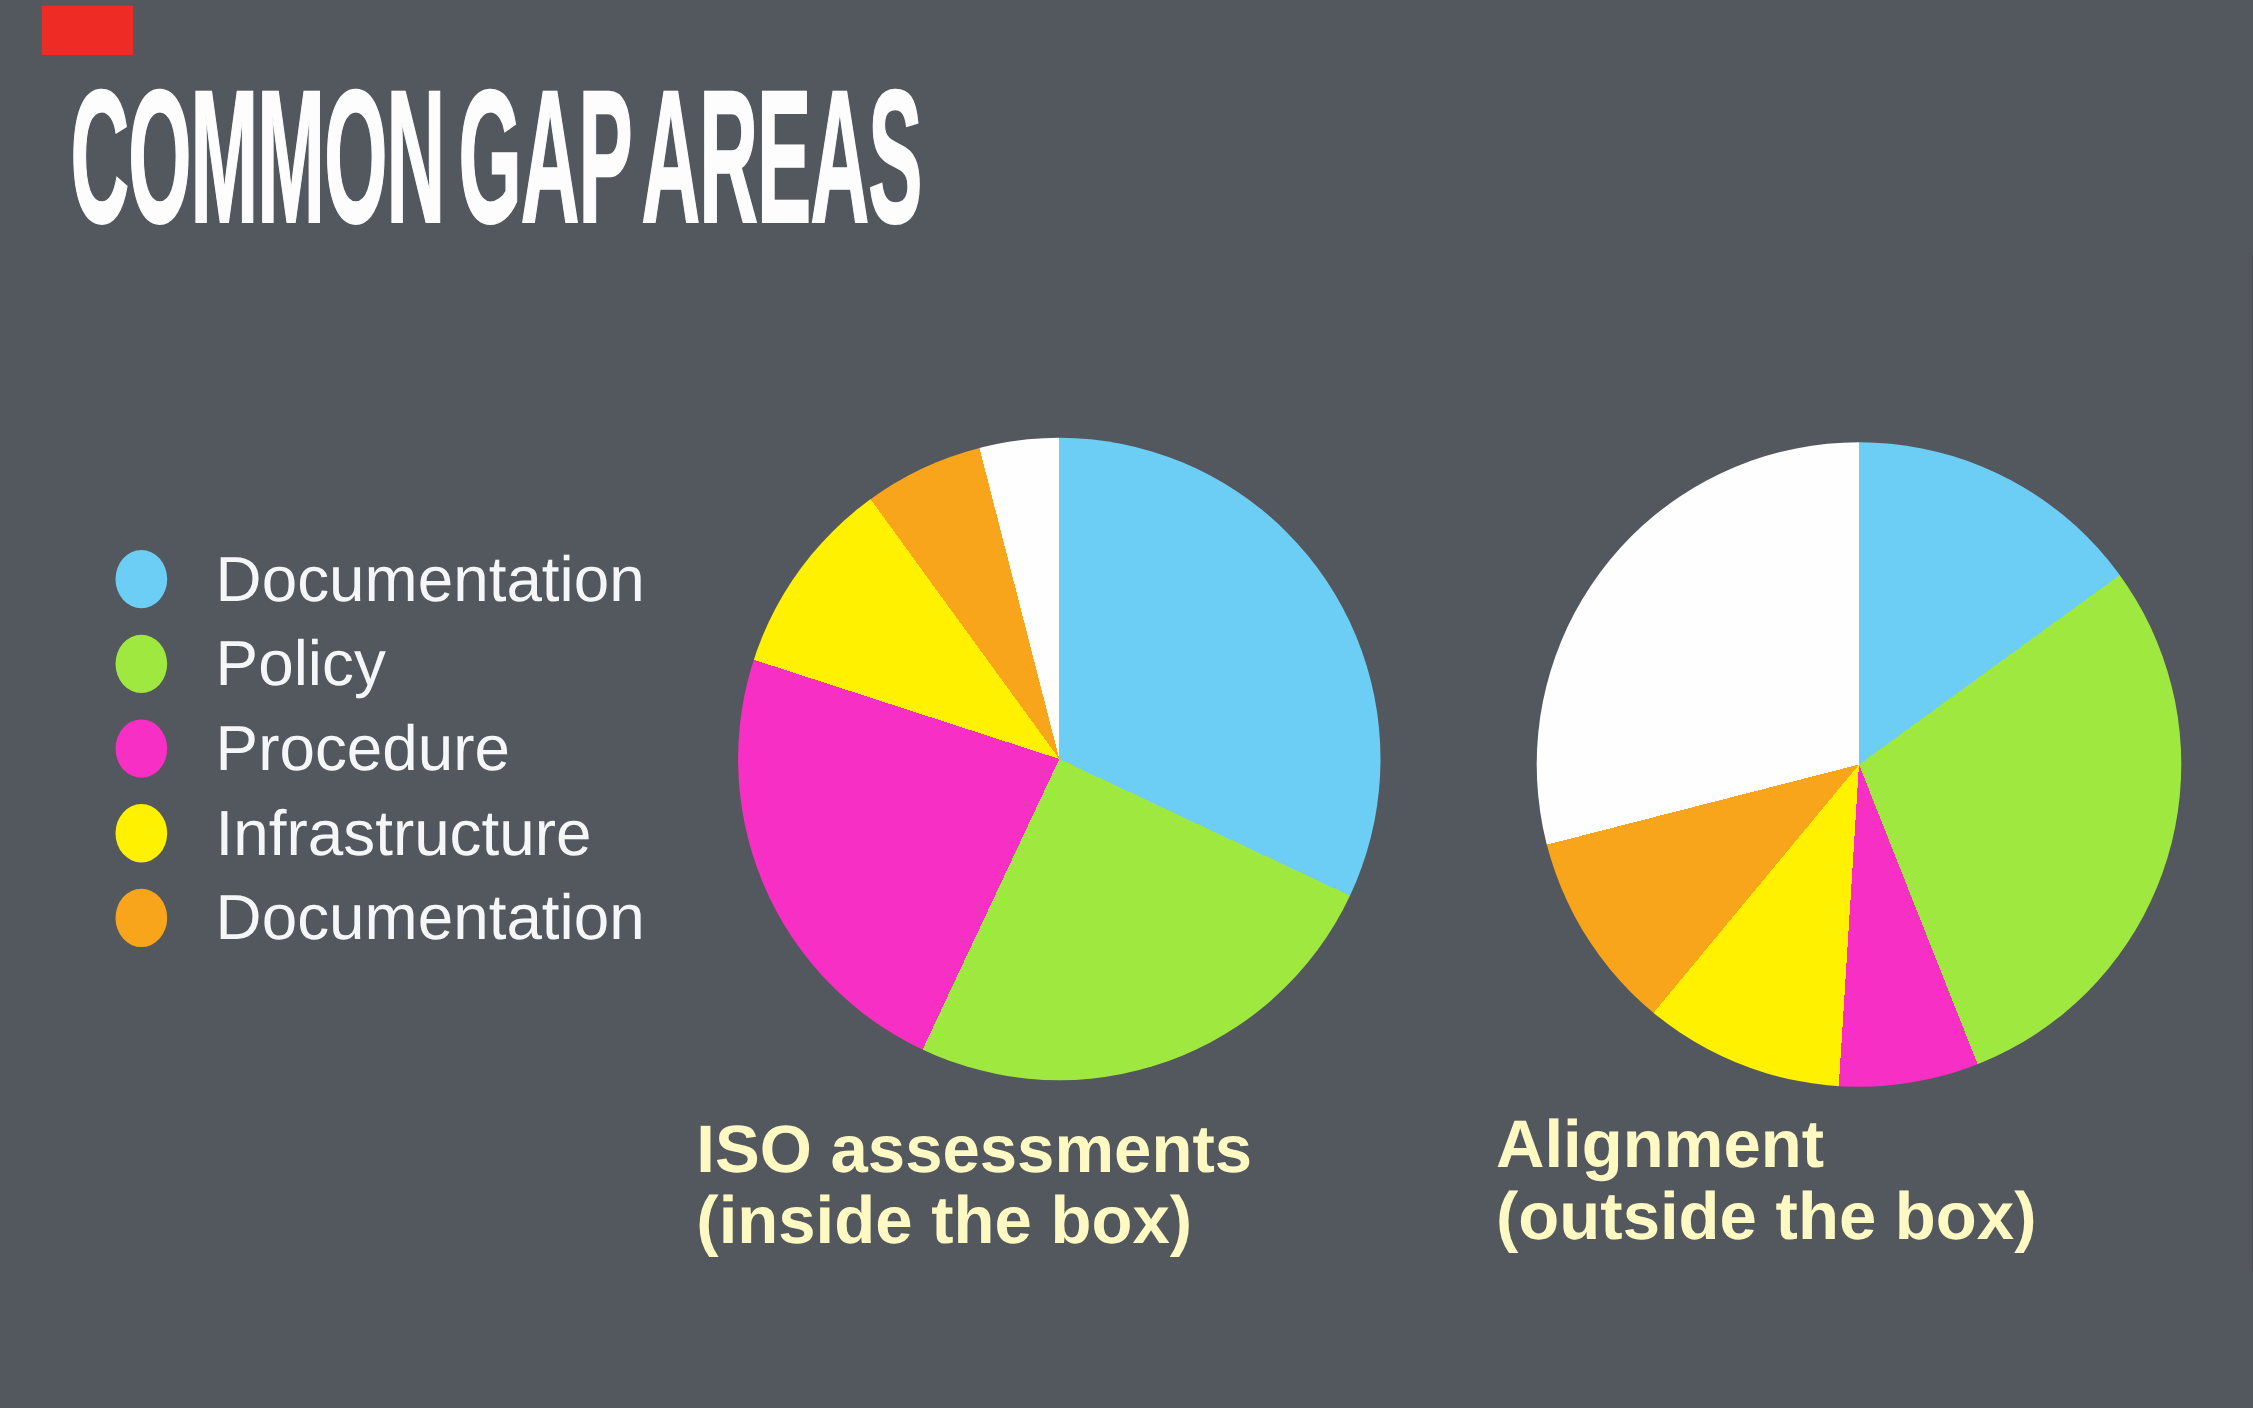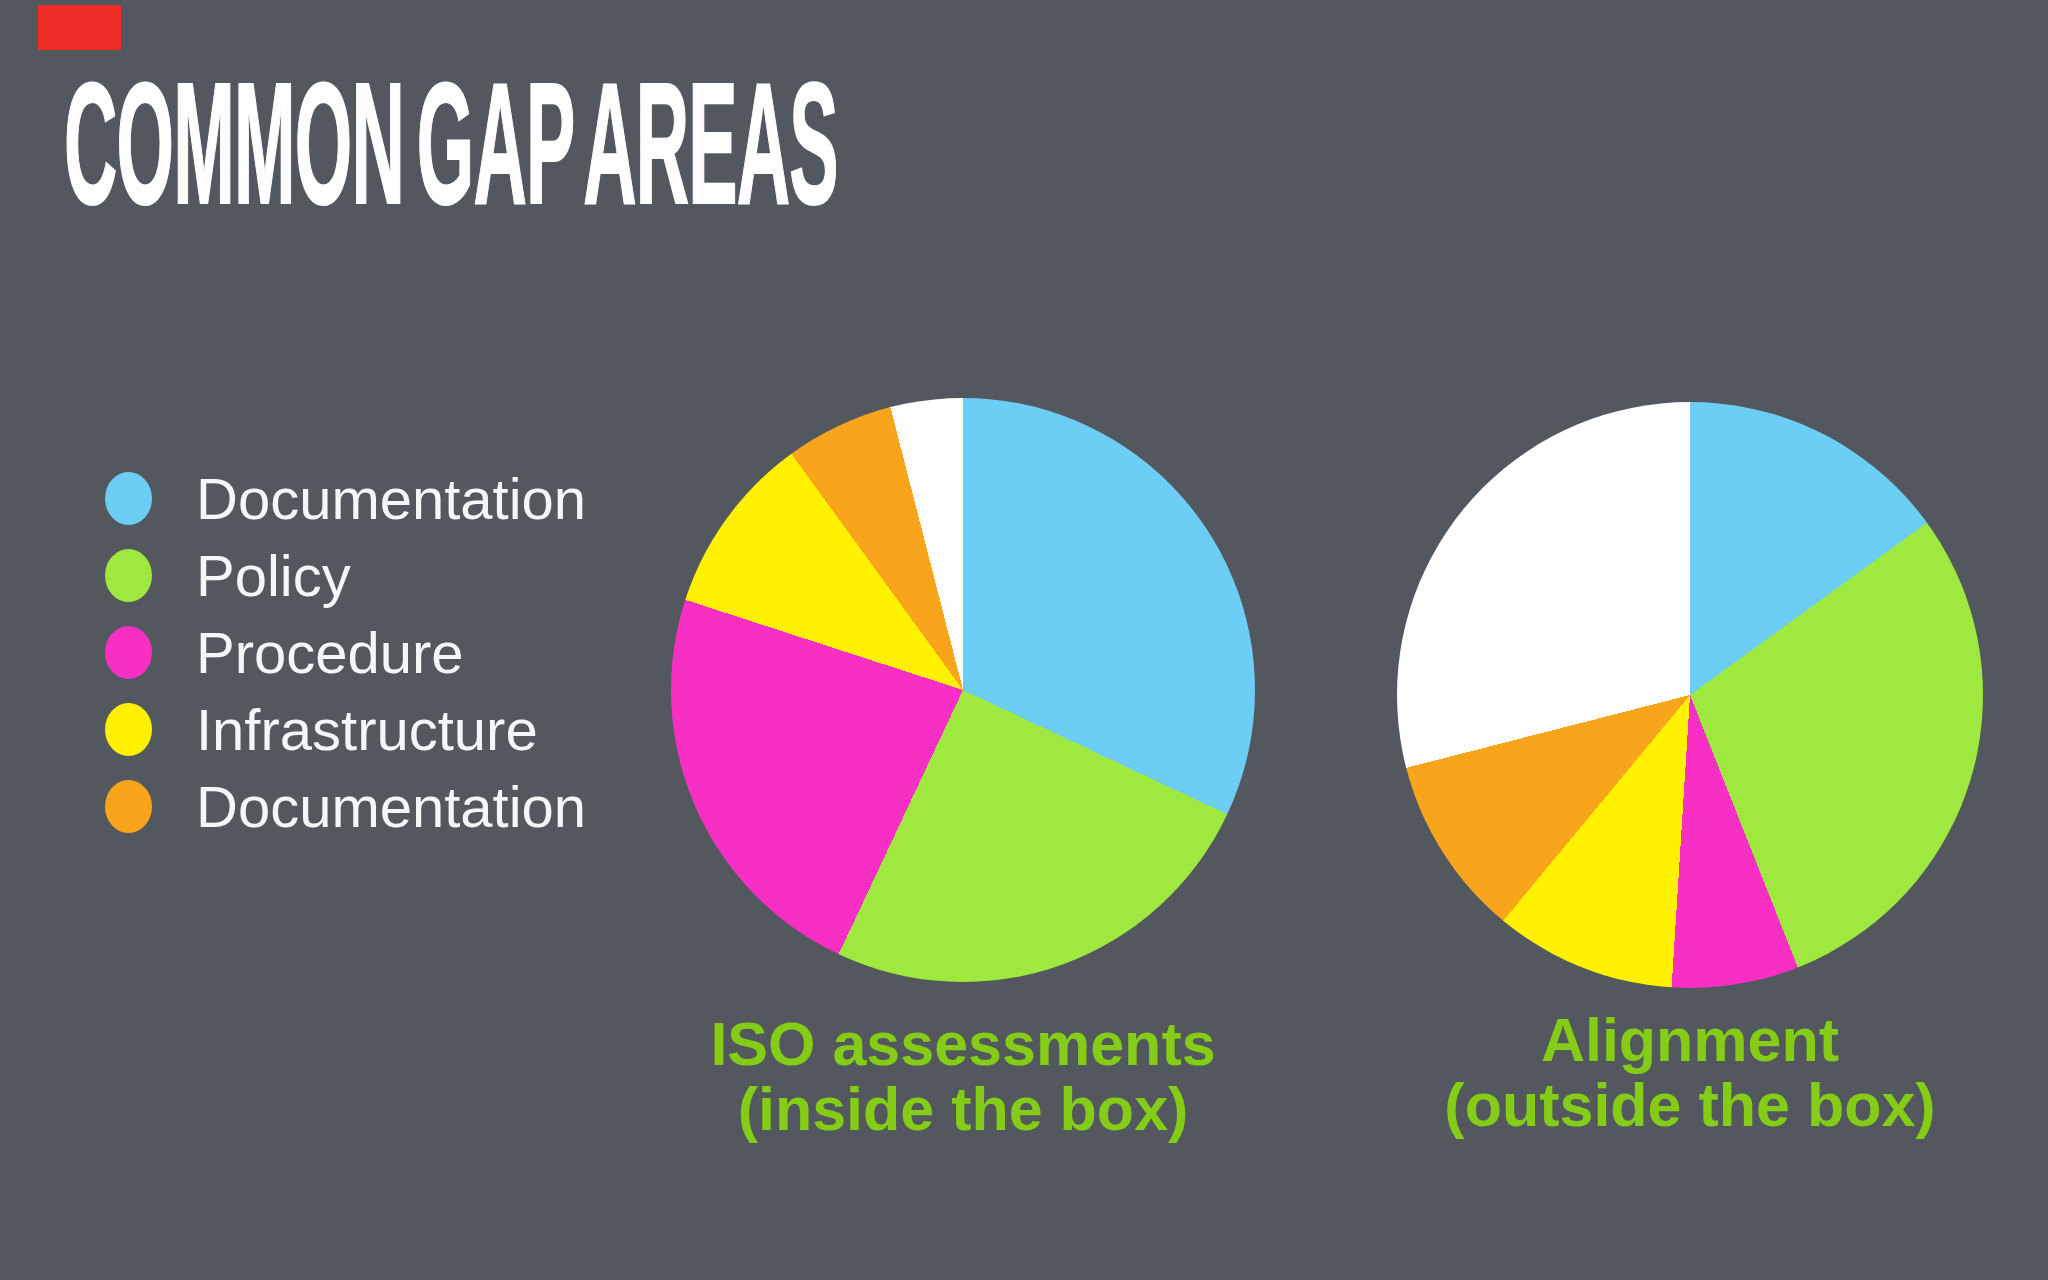--- a/index.html
+++ b/index.html
@@ -30,21 +30,21 @@
     letter-spacing: -2px;
     word-spacing: -16px;
     white-space: nowrap;
     transform: scaleX(0.43);
     transform-origin: 0 0;
     -webkit-text-stroke: 2px #FDFDFD;
   }
   .legend {
     position: absolute;
     left: 105px;
-    top: 460px;
+    top: 488px;
     margin: 0;
     padding: 0;
     list-style: none;
   }
   .legend-row {
     display: flex;
     align-items: center;
     height: 77px;
   }
   .dot {
@@ -61,25 +61,25 @@
   }
   .pie {
     position: absolute;
     border-radius: 50%;
   }
   .pie-iso { left: 671px; top: 398px; width: 584px; height: 584px; }
   .pie-org { left: 1397px; top: 402px; width: 586px; height: 586px; }
   .caption {
     position: absolute;
     width: 660px;
-    text-align: center;
+    text-align: left;
     font-weight: bold;
     font-size: 61px;
     line-height: 65px;
-    color: #84cc16;
+    color: #fef9c3;
   }
   .caption-iso { left: 633px; top: 1012px; }
   .caption-org { left: 1360px; top: 1008px; }
   .caption-line { display: block; }
 </style>
 </head>
 <body>
 
 <div class="slide" style="background: rgb(83, 87, 94);">
 

